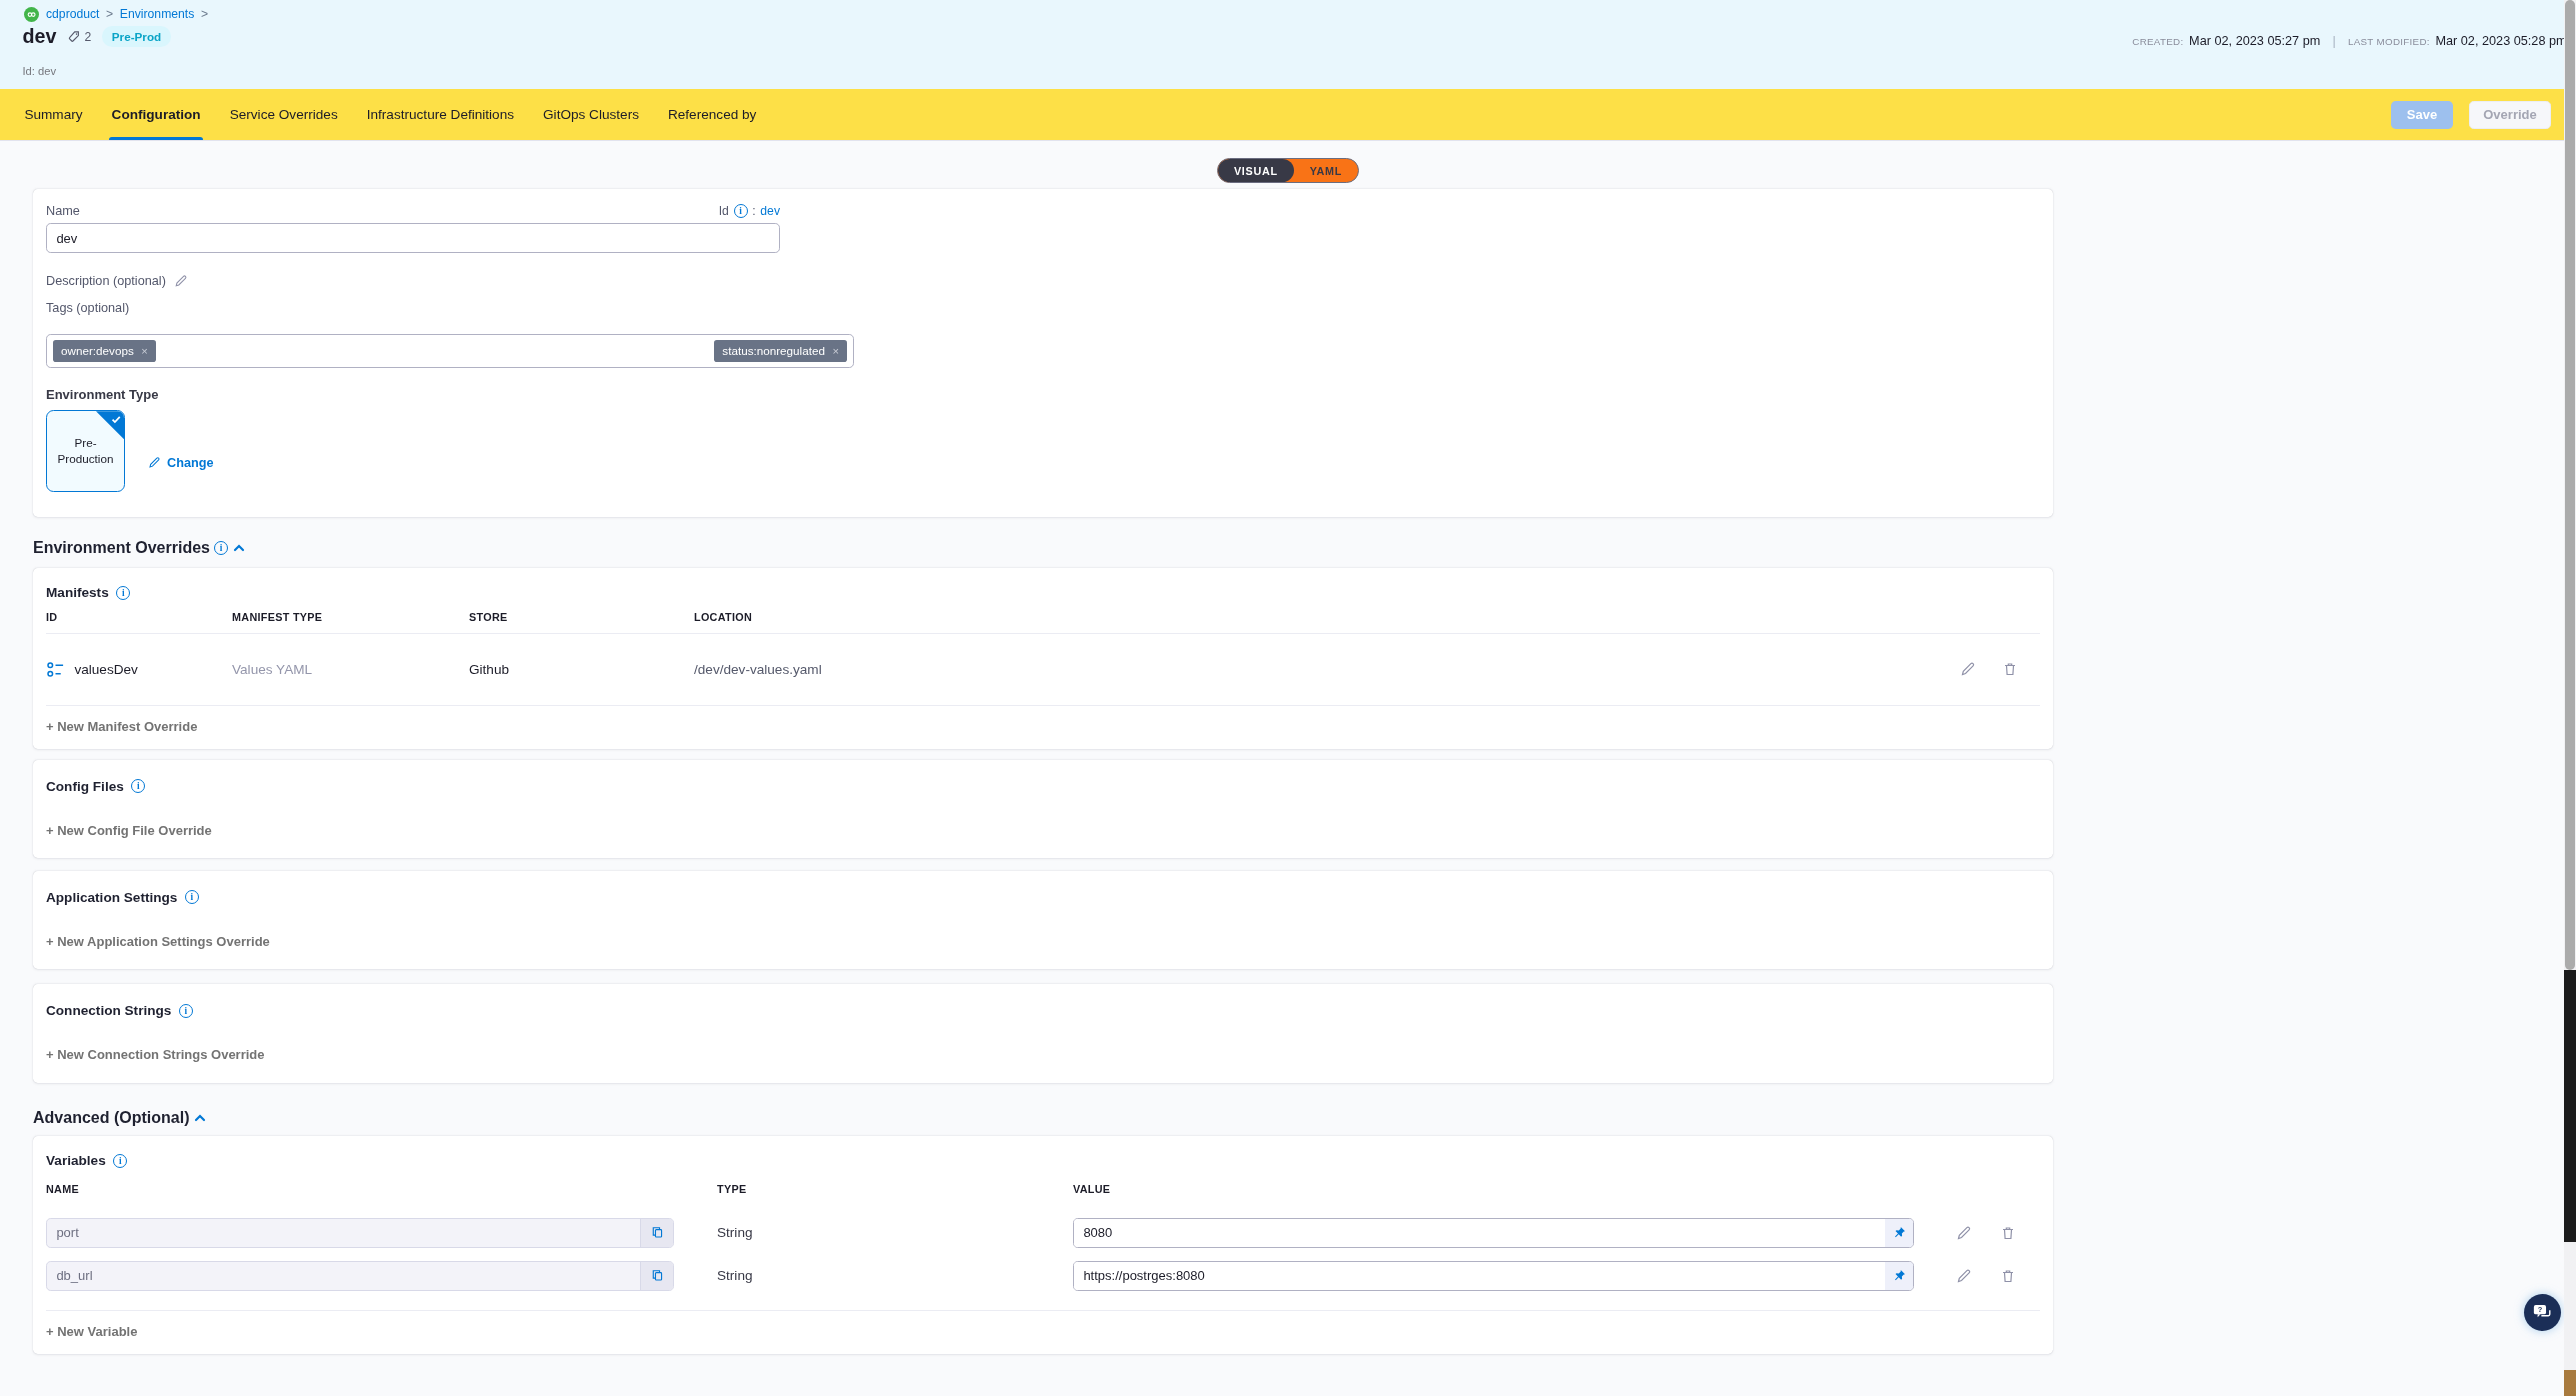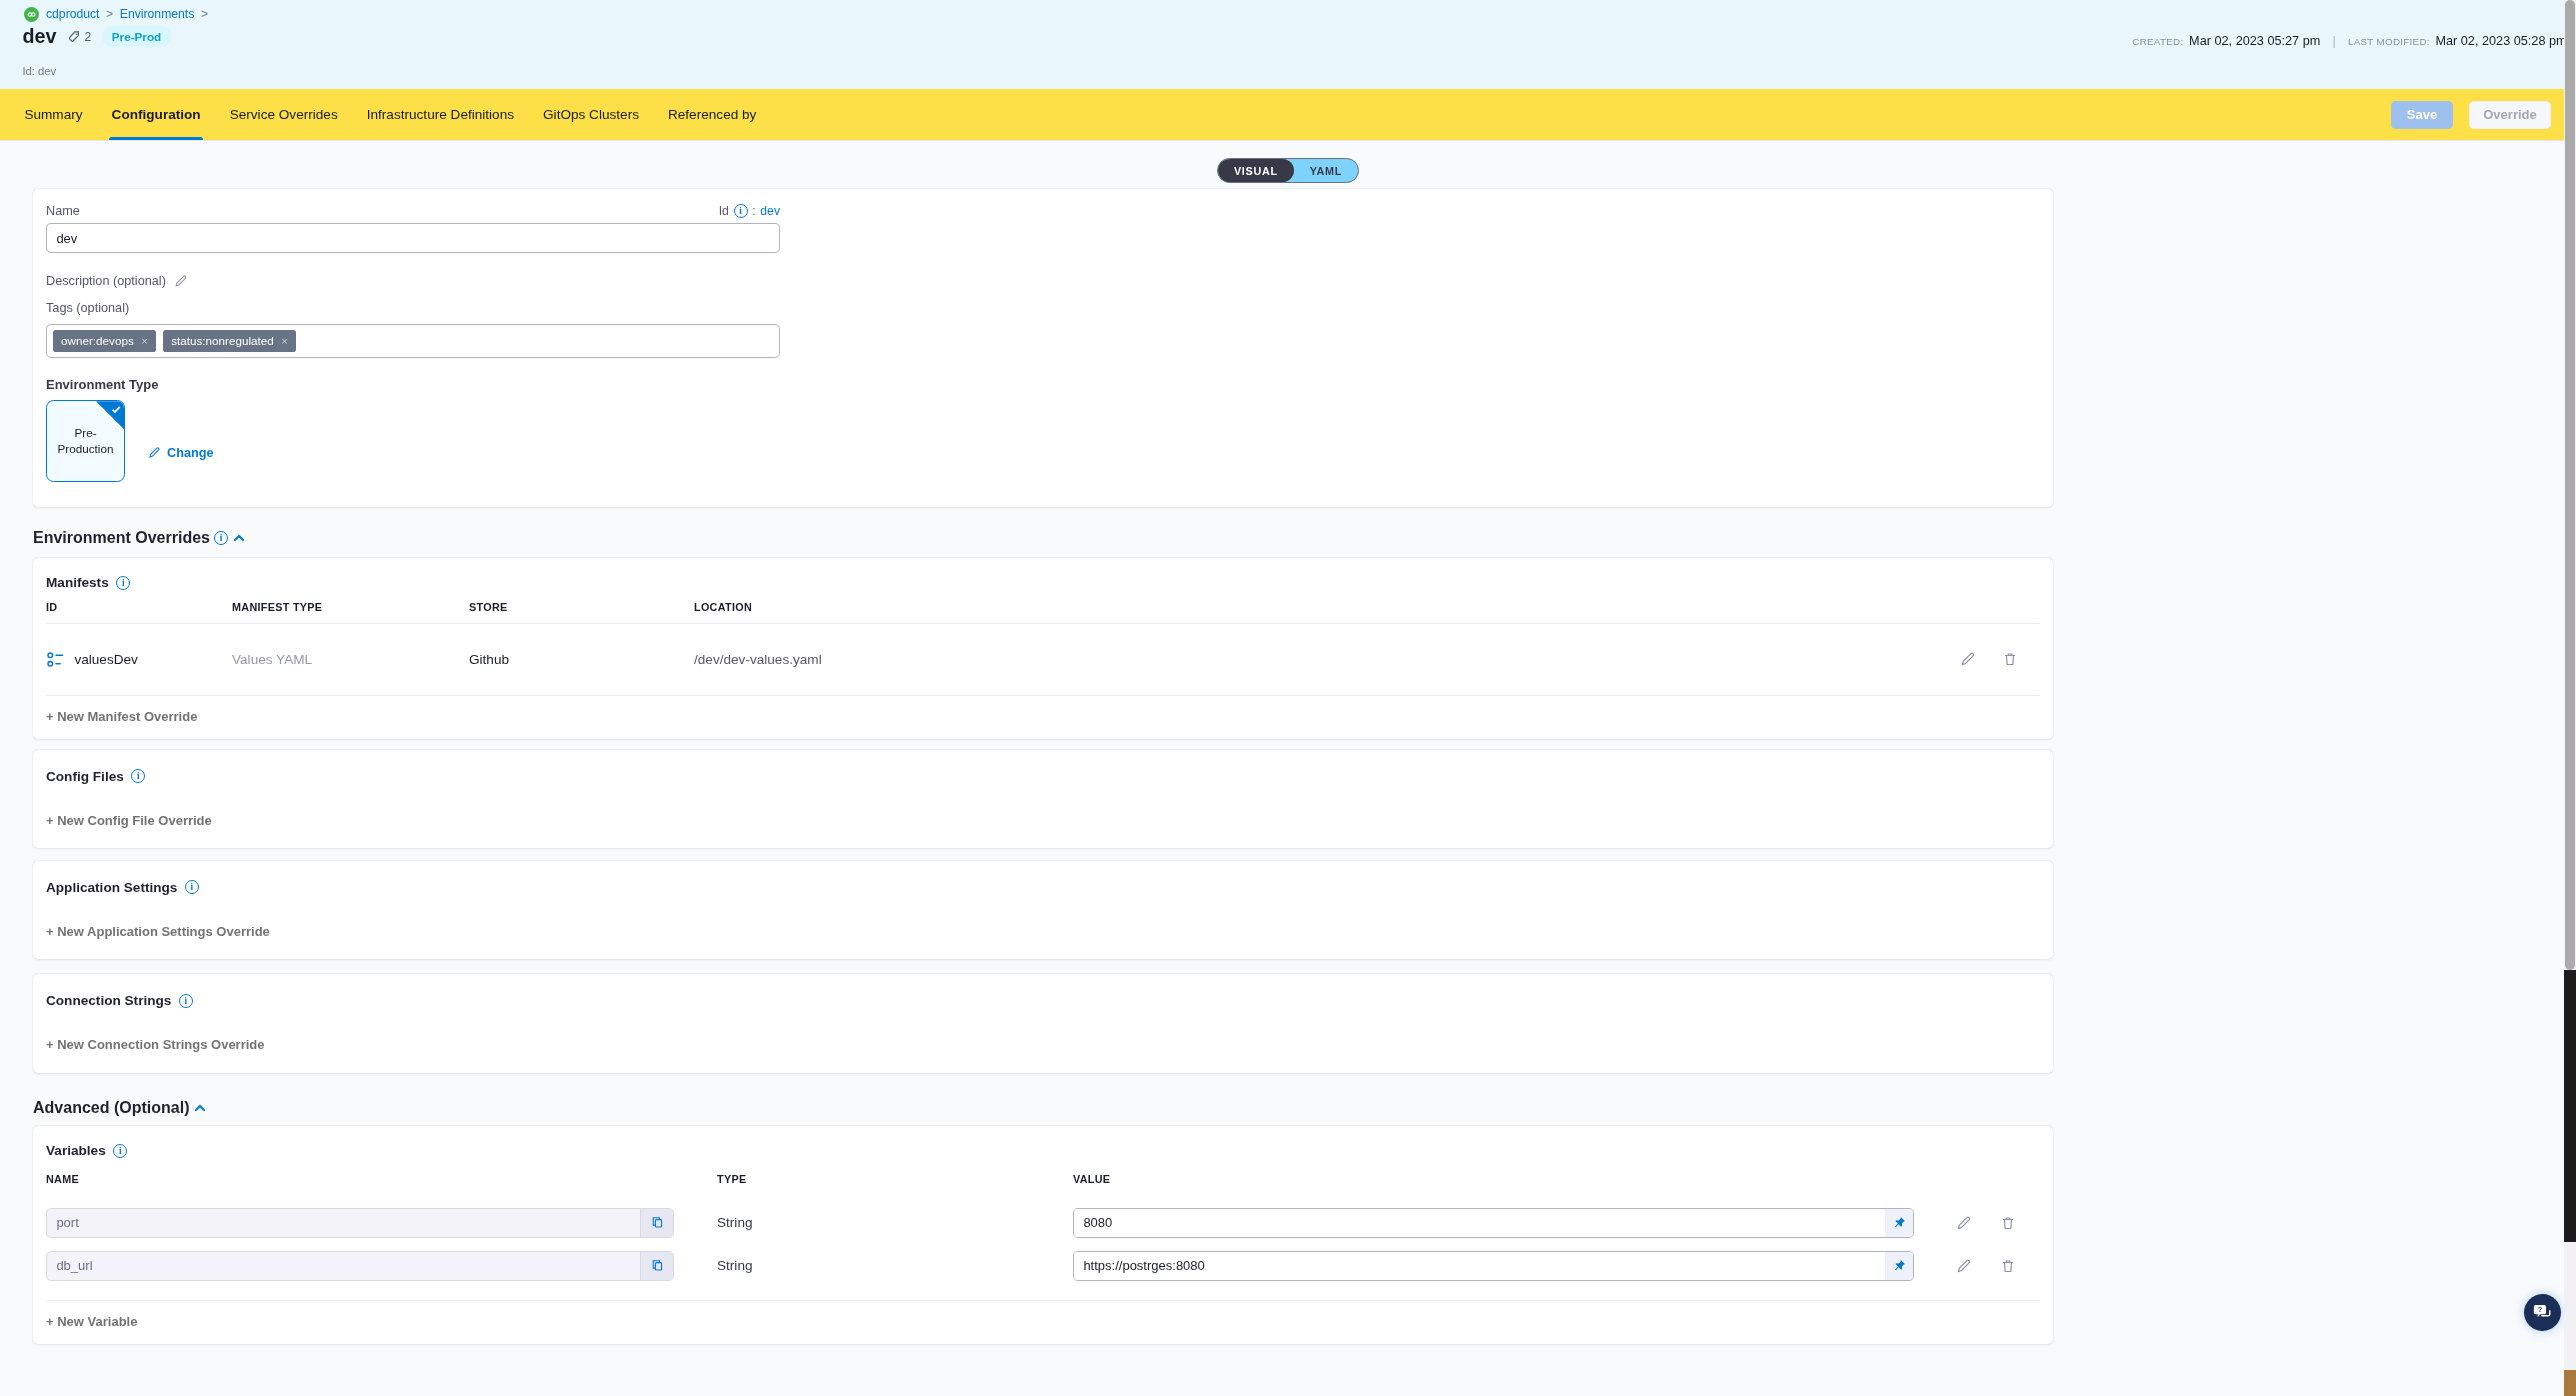--- a/index.html
+++ b/index.html
@@ -29,37 +29,37 @@
   .tab.active { font-weight:bold; }
   .tab.active::after { content:""; position:absolute; bottom:0; left:-2.8px; right:-2.8px; height:2.8px; background:#0278d5; border-radius:2.8px 2.8px 0 0; }
   .tab-actions { margin-left:auto; display:flex; align-items:center; gap:16px; }
   .btn { height:28px; border-radius:4.7px; font-size:13px; font-weight:bold; border:none; cursor:default; }
   .btn-save { width:62px; background:#9dc0ee; color:#fff; }
   .btn-discard { width:82px; background:#f6f7fa; color:#a4a6b3; border:0.9px solid #eceef4; }
 
   
   .content { background:#f9fafc; min-height:1267px; padding-bottom:7.5px; }
   .toggle-row { display:flex; justify-content:center; padding-top:17px; }
-  .toggle { display:flex; border:0.9px solid #6b6d80; border-radius:13px; height:25px; background:#7dd3fc; overflow:hidden; }
+  .toggle { display:flex; border:0.9px solid #6b6d80; border-radius:13px; height:25px; background:#f97316; overflow:hidden; }
   .toggle-opt { font-size:10.8px; font-weight:bold; letter-spacing:0.7px; padding:0 16px; display:flex; align-items:center; color:#383946; cursor:pointer; }
   .toggle-opt.active { background:#383946; color:#fff; border-radius:12.2px; }
 
   .col { margin-left:33px; width:2020px; }
   .card { background:#fff; border-radius:4.7px; box-shadow:0 0 0.9px rgba(40,41,61,.25), 0 0.9px 2.8px rgba(96,97,112,.12); }
 
   
   .card1 { margin-top:5.6px; padding:15px 13px 24.4px; }
   .field-label { font-size:12.7px; color:#53576b; }
   .field-head { width:734px; display:flex; justify-content:space-between; align-items:center; }
   .id-chip { font-size:12.2px; color:#53576b; display:flex; align-items:center; gap:4.7px; }
   .id-chip .id-value { color:#0278d5; }
   input.text { width:734px; height:30px; border:0.9px solid #b0b1c3; border-radius:4.7px; padding:0 9.4px; font-size:13px; color:#1c1c28; background:#fff; margin-top:5.6px; }
   .desc-row { margin-top:20.6px; display:flex; align-items:center; gap:8.4px; }
   .tags-label { margin-top:13px; }
-  .tags-box { margin-top:9px; width:734px; height:34px; border:0.9px solid #b0b1c3; border-radius:4.7px; display:flex; align-items:center; padding:0 5.6px; gap:6.6px; }
+  .tags-box { margin-top:19px; width:808px; height:34px; border:0.9px solid #b0b1c3; border-radius:4.7px; display:flex; align-items:center; padding:0 5.6px; gap:6.6px;justify-content:space-between; }
   .chip { background:#697386; color:#fff; font-size:11.7px; padding:4.7px 8.4px; border-radius:2.8px; display:flex; align-items:center; gap:7.5px; }
   .chip-x { color:#c9cdd6; font-size:11.2px; cursor:pointer; }
   .envtype-label { margin-top:19px; font-size:13px; font-weight:bold; color:#383946; }
   .envtype-row { margin-top:8.4px; display:flex; gap:22.5px; }
   .envcard { width:79px; height:82px; border:1.4px solid #0278d5; background:#f2fbff; border-radius:7.5px; position:relative; display:flex; align-items:center; justify-content:center; text-align:center; font-size:11.7px; line-height:1.35; color:#1c1c28; overflow:hidden; cursor:pointer; }
   .envcard .corner { position:absolute; top:0; right:0; width:28px; height:28px; background:#0278d5; clip-path:polygon(0 0,100% 0,100% 100%); }
   .envcard .corner svg { position:absolute; top:3.7px; right:2.8px; }
   .change-link { margin-top:23.4px; display:flex; align-items:center; gap:6.6px; color:#0278d5; font-size:12.7px; font-weight:bold; cursor:pointer; }
 
   

